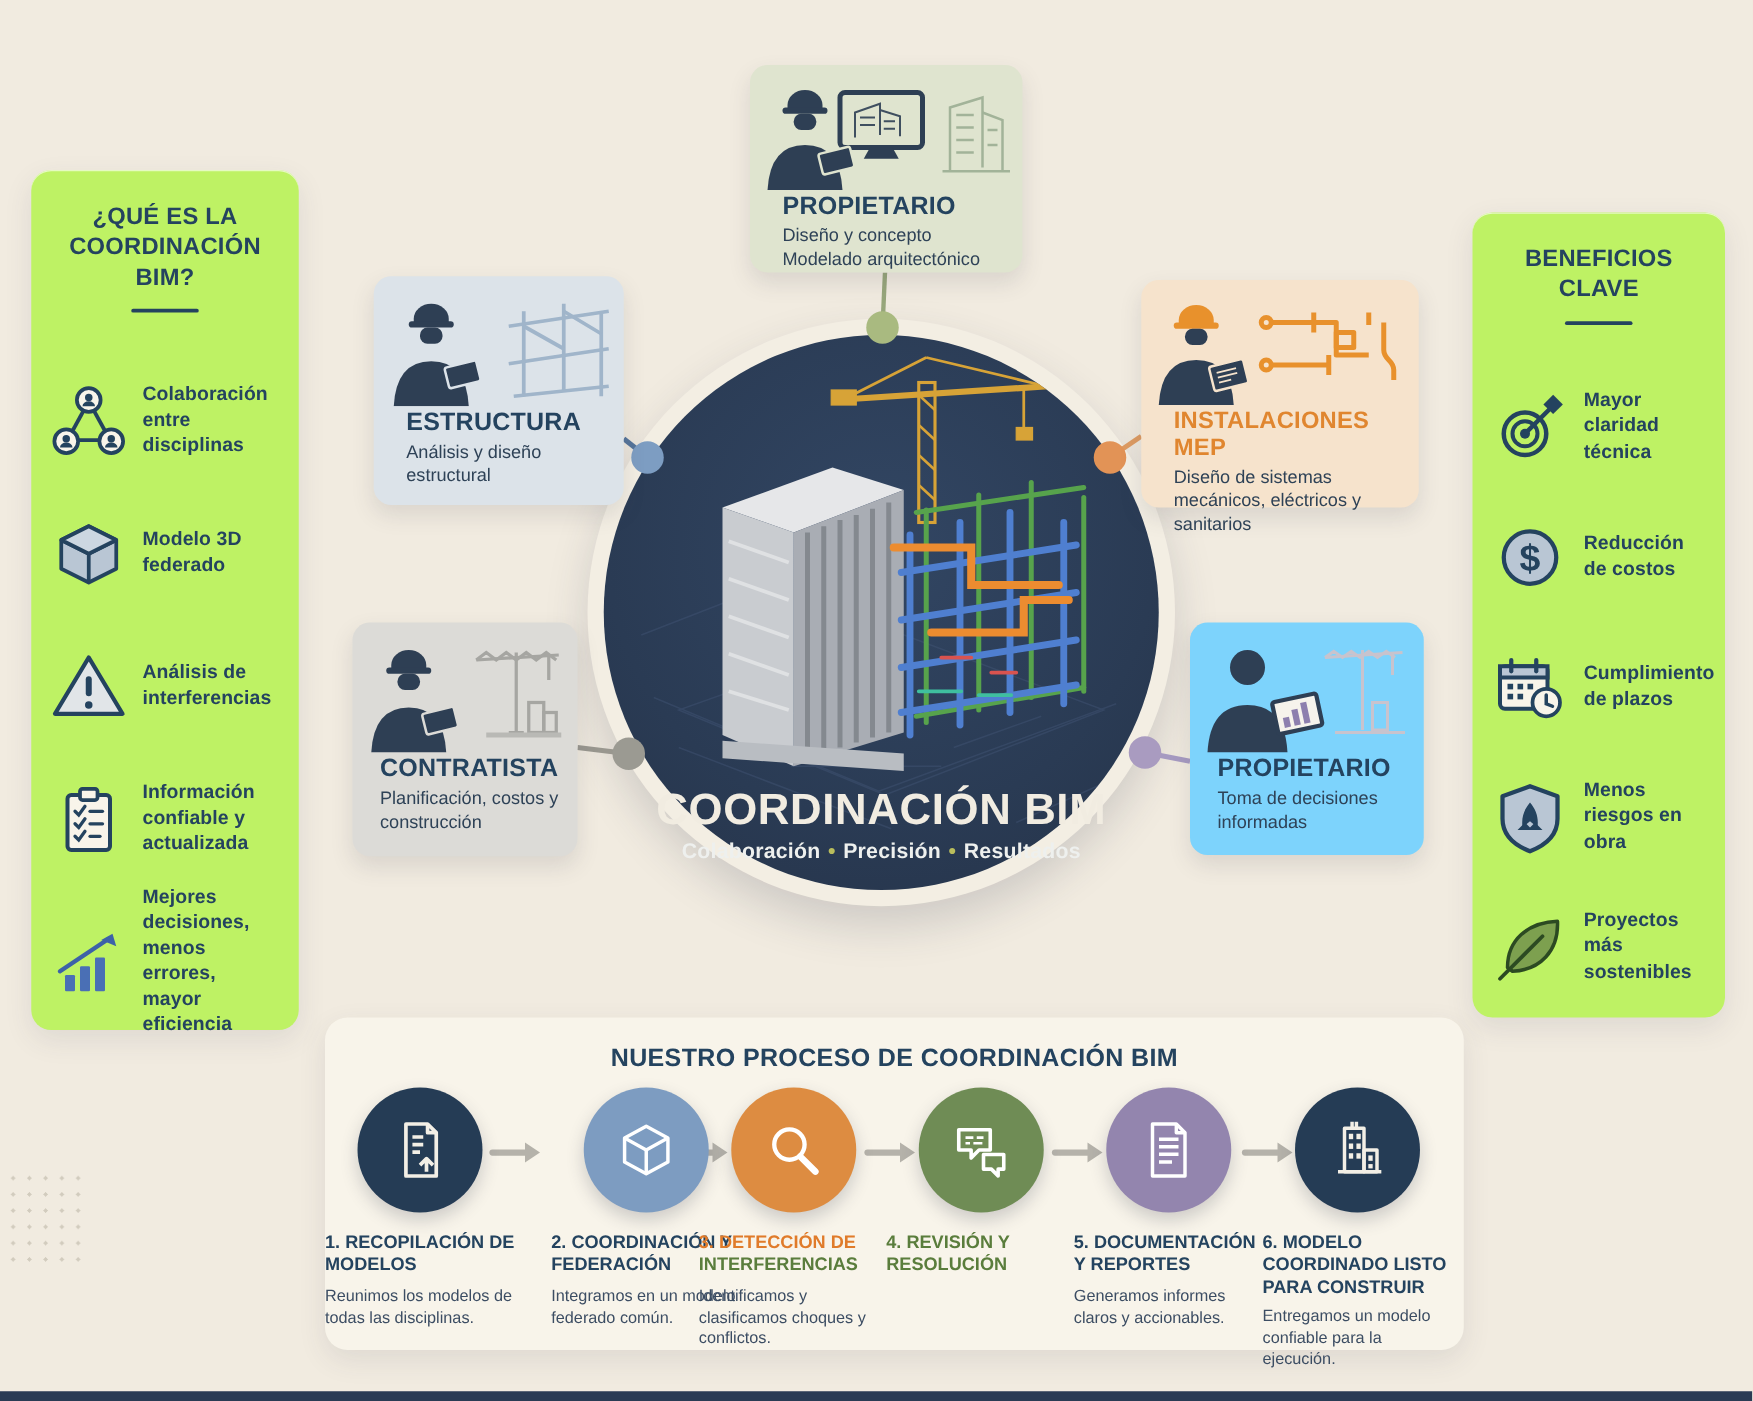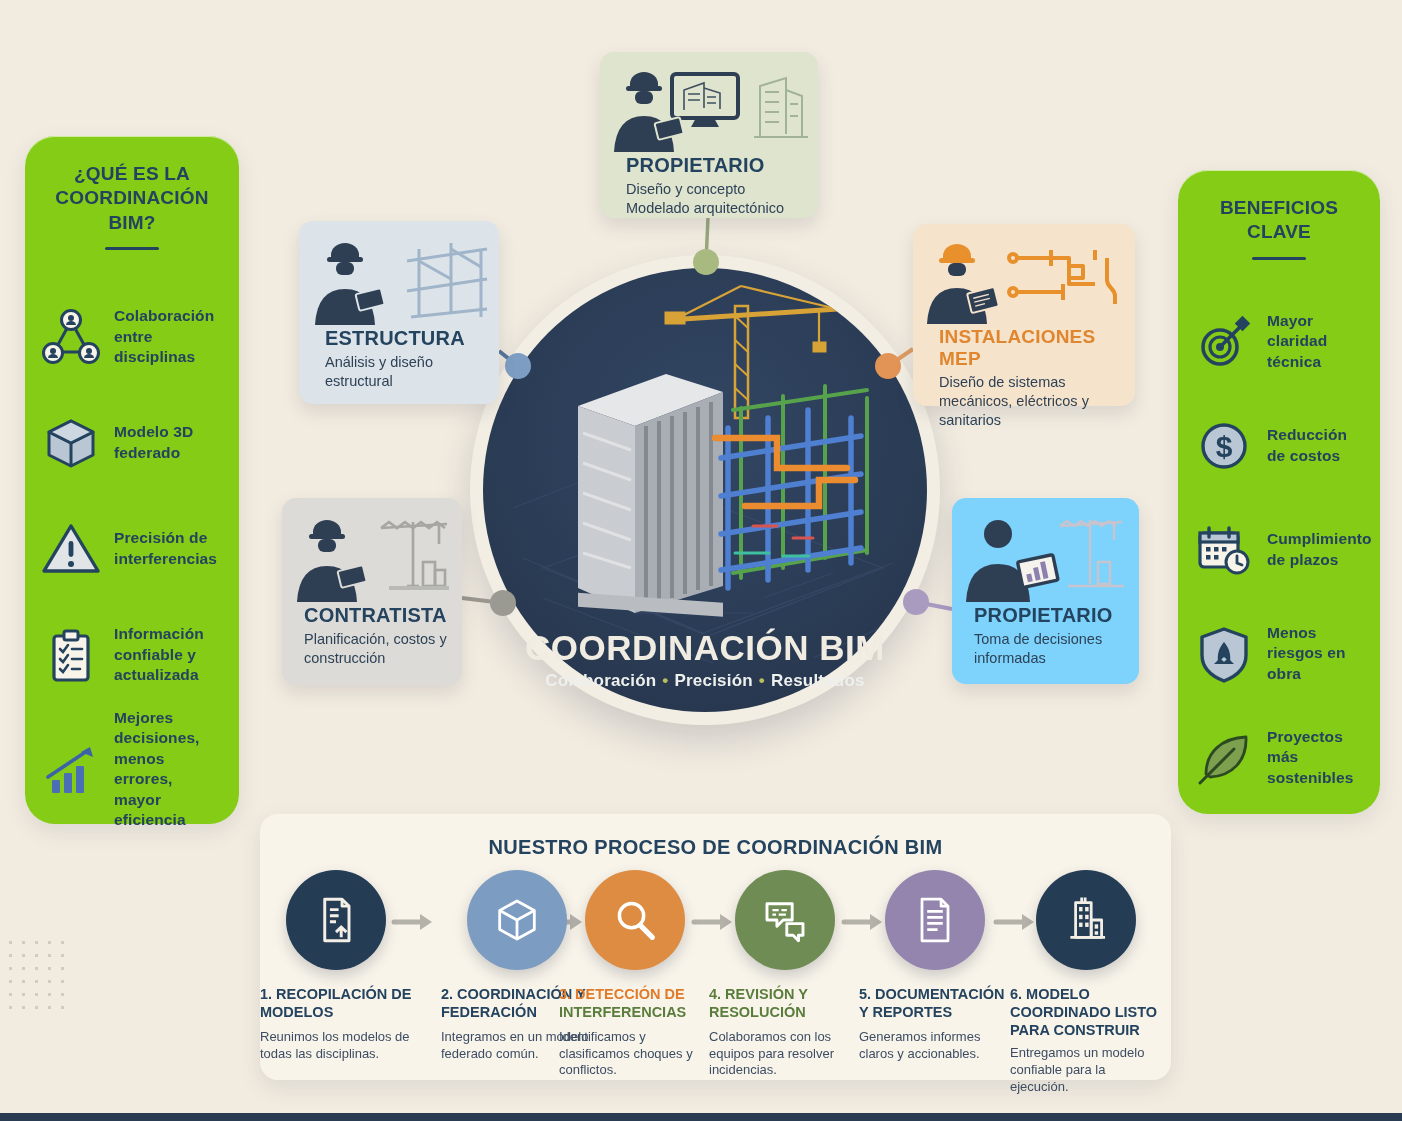--- a/index.html
+++ b/index.html
@@ -1,21 +1,21 @@
 <!DOCTYPE html>
 <html><head>
 <meta charset="utf-8">
 <style>
   * { margin:0; padding:0; box-sizing:border-box; }
   html,body { background:#efe9dd; }
   body { font-family:"Liberation Sans", sans-serif; }
   #canvas { position:relative; width:1402px; height:1121px; background:#f1ebe0; overflow:hidden; margin:0 auto; }
 
   
-  .panel { position:absolute; background:#84cc16; border-radius:30px;
+  .panel { position:absolute; background:#bef264; border-radius:16px;
            box-shadow:0 8px 22px rgba(60,60,80,.10), 0 1px 0 rgba(255,255,255,.6) inset; }
   .panel-title { font-weight:bold; color:#24435f; text-align:center; font-size:19px;
                  line-height:1.28; letter-spacing:.2px; padding:26px 12px 0; }
   .title-underline { width:54px; height:3px; background:#24435f; margin:12px auto 0; border-radius:2px; }
   .items { display:flex; flex-direction:column; padding:34px 28px 0 16px; }
   .item { display:flex; align-items:center; gap:13px; }
   .left-items .item { min-height:106px; }
   .right-items .item { min-height:104px; }
   .item-icon { flex:0 0 60px; width:60px; height:60px; }
   .item-label { font-size:15.5px; font-weight:bold; color:#24435f; line-height:1.32; letter-spacing:.1px; }
@@ -107,21 +107,21 @@
           </g>
         </svg>
         <div class="item-label">Modelo 3D federado</div>
       </div>
       <div class="item">
         <svg class="item-icon" viewBox="0 0 60 60">
           <polygon points="30,7 57,52 3,52" fill="#e1e5e8" stroke="#24435f" stroke-width="3.4" stroke-linejoin="round"></polygon>
           <rect x="27.6" y="22" width="4.8" height="16" rx="2.4" fill="#24435f"></rect>
           <circle cx="30" cy="45" r="3" fill="#24435f"></circle>
         </svg>
-        <div class="item-label">Precisión de interferencias</div>
+        <div class="item-label">Análisis de interferencias</div>
       </div>
       <div class="item">
         <svg class="item-icon" viewBox="0 0 60 60">
           <rect x="13" y="11" width="34" height="44" rx="3" fill="#f8f4ea" stroke="#24435f" stroke-width="3.2"></rect>
           <rect x="23" y="6" width="14" height="9" rx="2" fill="#f8f4ea" stroke="#24435f" stroke-width="3"></rect>
           <g stroke="#24435f" stroke-width="2.6" fill="none" stroke-linecap="round">
             <polyline points="19,24 22,27 27,20"></polyline>
               <line x1="31" y1="24" x2="41" y2="24"></line>
             <polyline points="19,34 22,37 27,30"></polyline>
               <line x1="31" y1="34" x2="41" y2="34"></line>
@@ -503,21 +503,20 @@
       <div class="step-circle c-green">
         <svg width="54" height="54" viewBox="0 0 60 60">
           <g stroke="#ffffff" stroke-width="3.2" fill="none" stroke-linejoin="round">
             <path d="M10,12 h28 v18 h-10 l-7,7 v-7 h-11 z"></path>
             <path d="M32,34 h18 v13 h-5 v6 l-6,-6 h-7 z"></path>
             <path d="M16,19 h7 M26,19 h6 M16,24 h4 M23,24 h8" stroke-width="2.4"></path>
           </g>
         </svg>
       </div>
       <div class="step-title t-green">4. REVISIÓN Y RESOLUCIÓN</div>
-      <div class="step-desc">Colaboramos con los equipos para resolver incidencias.</div>
     </div>
 
     <div class="step" style="left:599px;">
       <div class="step-circle c-purple">
         <svg width="52" height="52" viewBox="0 0 60 60">
           <g stroke="#ffffff" stroke-width="3.2" fill="none" stroke-linejoin="round">
             <path d="M15,6 h22 l8,8 v40 h-30 z"></path>
               <path d="M37,6 v8 h8"></path>
             <path d="M21,20 h18 M21,27 h18 M21,34 h18 M21,41 h12"></path>
           </g>

